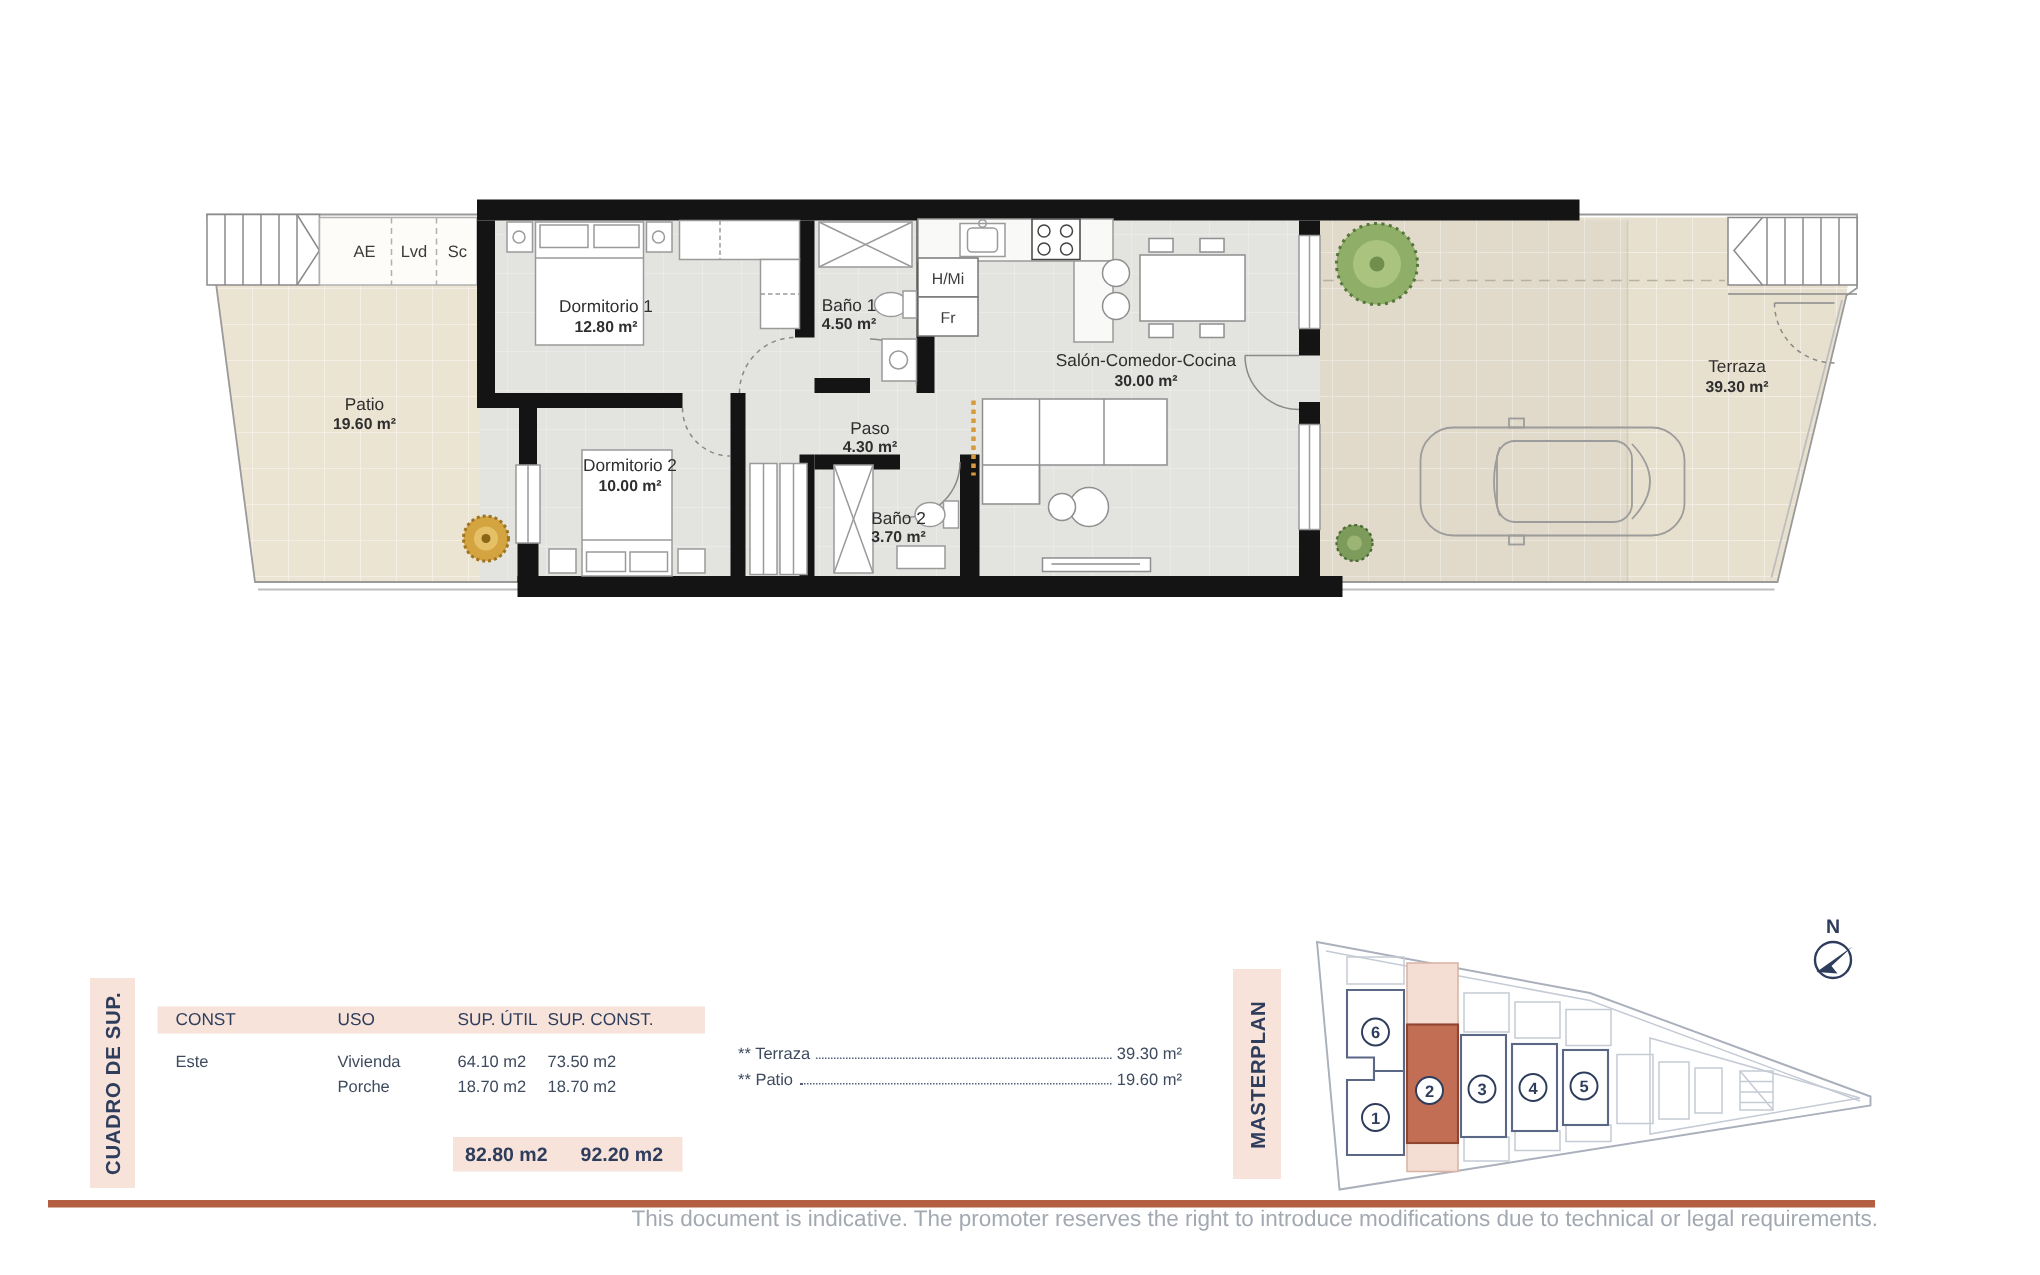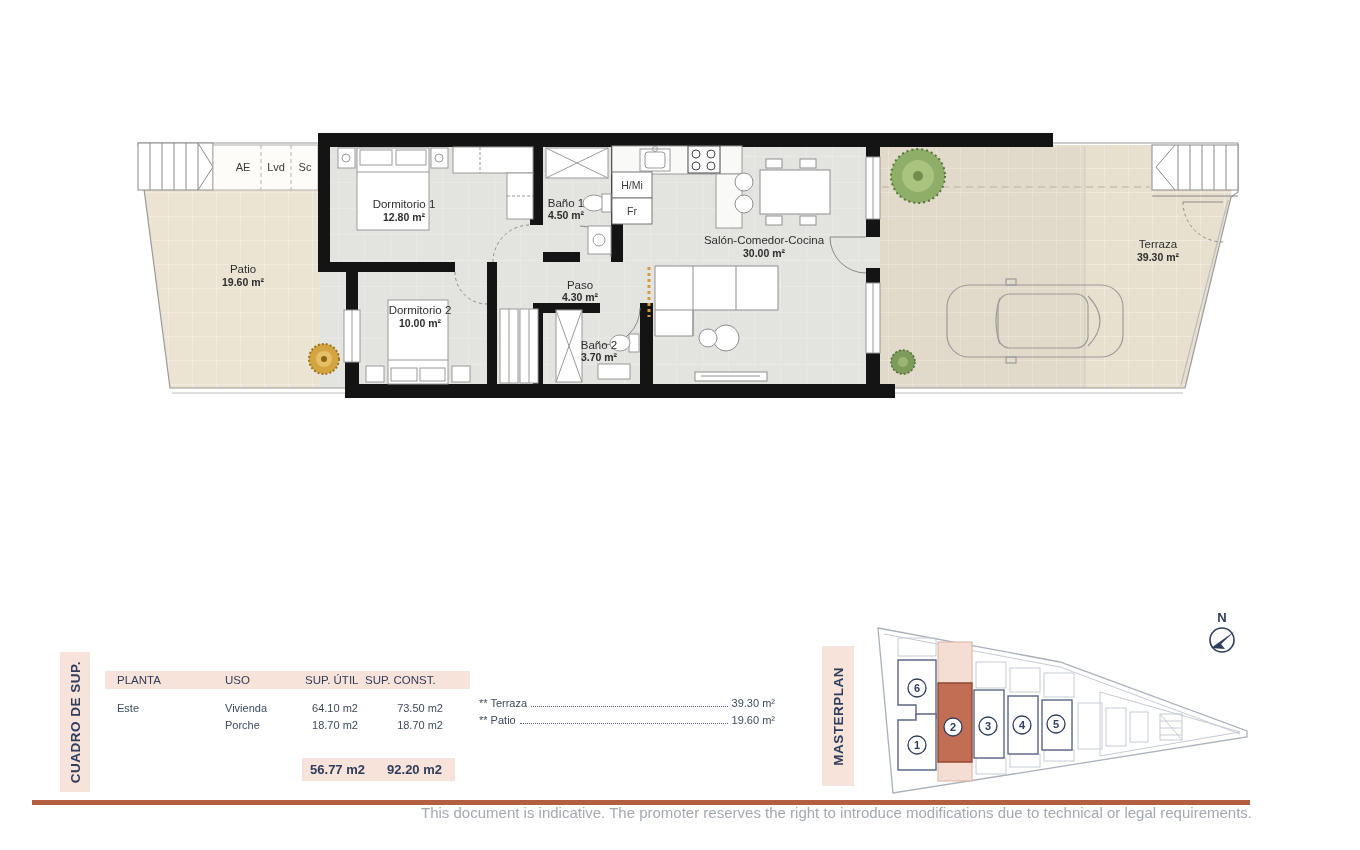--- a/index.html
+++ b/index.html
@@ -14,27 +14,27 @@
   
   .tbl-header{position:absolute;left:105px;top:671px;width:365px;height:18px;background:#f7e3da;
               display:grid;grid-template-columns:120px 80px 60px 105px;align-items:center;
               font-size:11.5px;color:#2e3d5c;}
   .tbl-header .h1{padding-left:12px;}
   .tbl-header .h3{}
   .tbl-header .h4{text-align:left;padding-right:17px;}
   .tbl-rows{position:absolute;left:105px;top:699px;width:365px;font-size:11px;color:#3e4a5e;}
   .tbl-row{display:grid;grid-template-columns:120px 80px 60px 105px;height:17px;align-items:center;}
   .tbl-row .c1{padding-left:12px;}
-  .tbl-row .c3{text-align:center;}
-  .tbl-row .c4{text-align:right;padding-right:27px;}
+  .tbl-row .c3{text-align:left;}
+  .tbl-row .c4{text-align:left;padding-right:27px;}
   .totals{position:absolute;left:302px;top:758px;width:153px;height:23px;background:#f7e3da;
           display:flex;align-items:center;font-weight:700;font-size:13px;color:#2e3d5c;}
   .totals .t1{width:63px;text-align:right;}
   .totals .t2{flex:1;text-align:right;padding-right:13px;}
-  .extras{position:absolute;left:479px;top:697px;width:296px;font-size:11px;color:#3e4a5e;}
+  .extras{position:absolute;left:492px;top:697px;width:296px;font-size:11px;color:#3e4a5e;}
   .extra-row{display:flex;align-items:baseline;height:17px;}
   .extra-row .leader{flex:1;border-bottom:1.5px dotted #55617a;margin:0 4px;height:8px;}
   
   .footer-bar{position:absolute;left:32px;top:800px;width:1218px;height:5px;background:#b45f41;}
   .disclaimer{position:absolute;right:108px;top:806px;text-align:right;line-height:13px;}
   .disclaimer .es{font-size:11px;font-weight:700;color:#2e3d5c;}
   .disclaimer .en{font-size:15px;color:#a3a9b1;}
 </style>
 </head>
 <body>
@@ -282,21 +282,21 @@
       <text x="1158" y="248" font-size="11.5" text-anchor="middle">Terraza</text>
       <text x="1158" y="261" font-size="10.5" font-weight="700" text-anchor="middle">39.30 m²</text>
     </g>
   </svg>
 
   <div class="vstrip" style="left:60px;top:652px;width:30px;height:140px">
     <span>CUADRO DE SUP.</span>
   </div>
 
   <div class="tbl-header">
-    <div class="h1">PLANTA</div>
+    <div class="h1">CONST</div>
     <div class="h2">USO</div>
     <div class="h3">SUP. ÚTIL</div>
     <div class="h4">SUP. CONST.</div>
   </div>
 
   <div class="tbl-rows">
     <div class="tbl-row">
       <div class="c1">Este</div>
       <div class="c2">Vivienda</div>
       <div class="c3">64.10 m2</div>
@@ -304,21 +304,21 @@
     </div>
     <div class="tbl-row">
       <div class="c1"></div>
       <div class="c2">Porche</div>
       <div class="c3">18.70 m2</div>
       <div class="c4">18.70 m2</div>
     </div>
   </div>
 
   <div class="totals">
-    <span class="t1">56.77 m2</span>
+    <span class="t1">82.80 m2</span>
     <span class="t2">92.20 m2</span>
   </div>
 
   <div class="extras">
     <div class="extra-row">
       <span>** Terraza</span>
       <span class="leader"></span>
       <span>39.30 m²</span>
     </div>
     <div class="extra-row">

